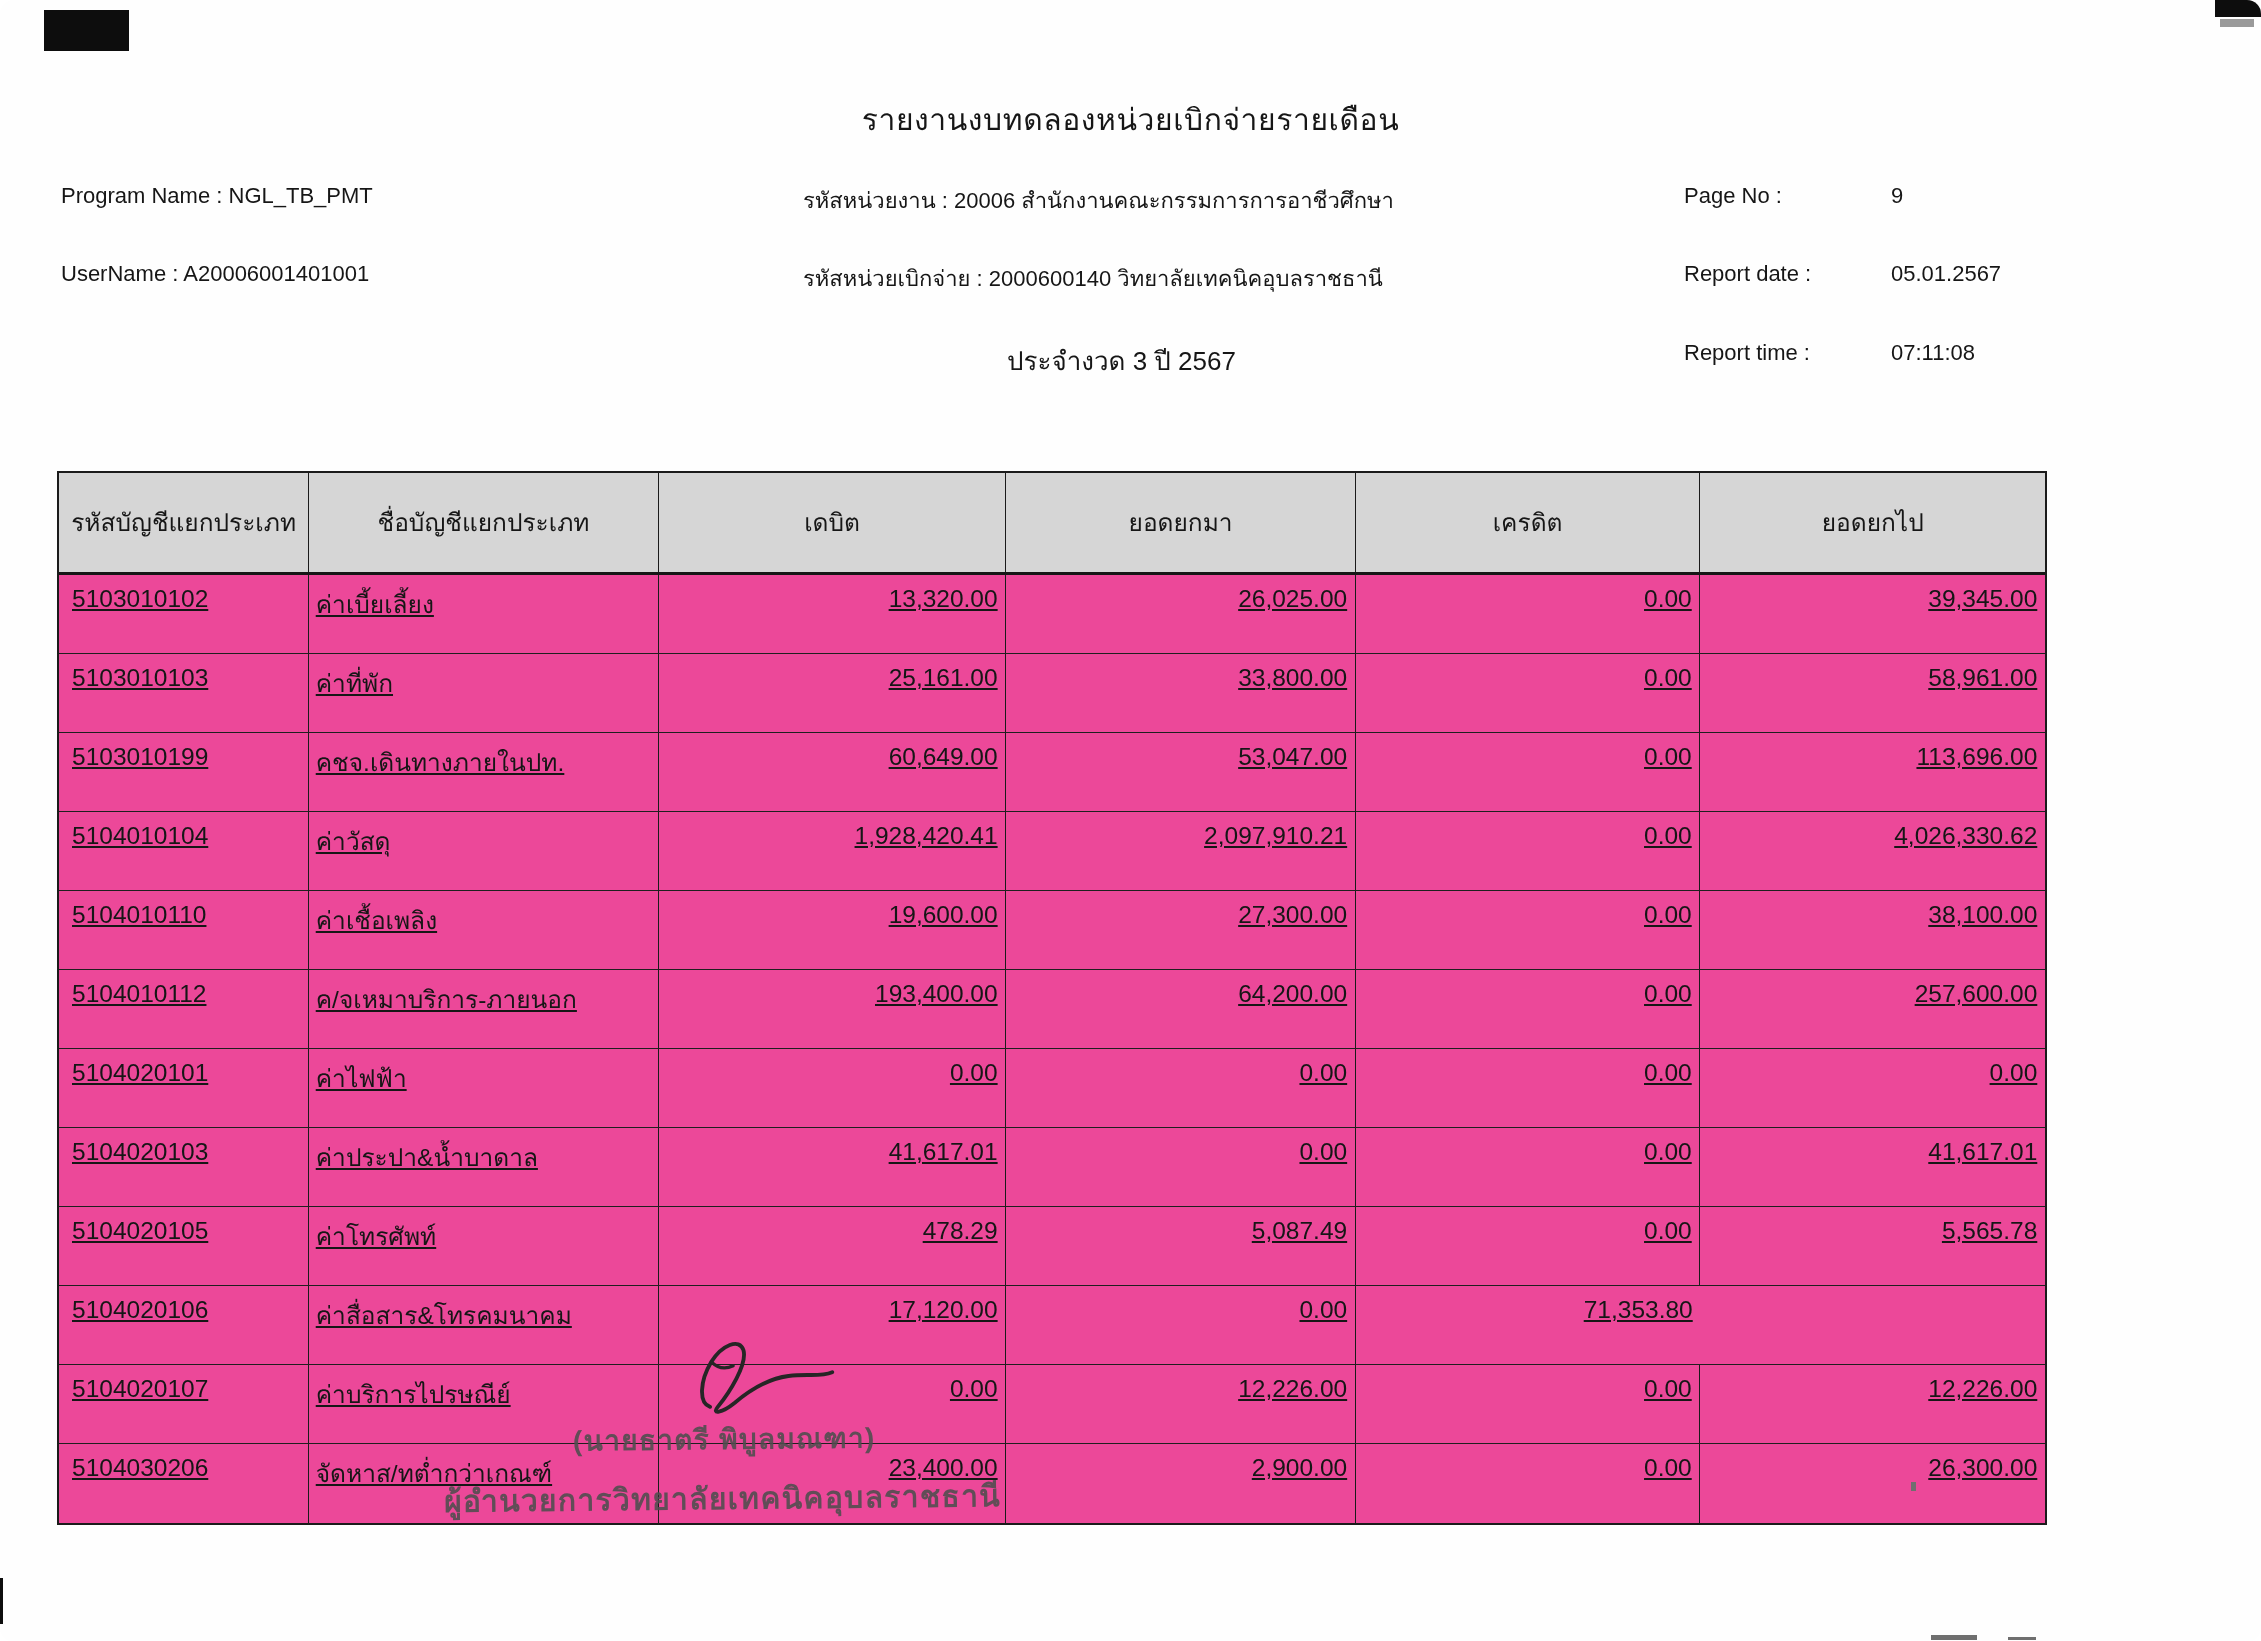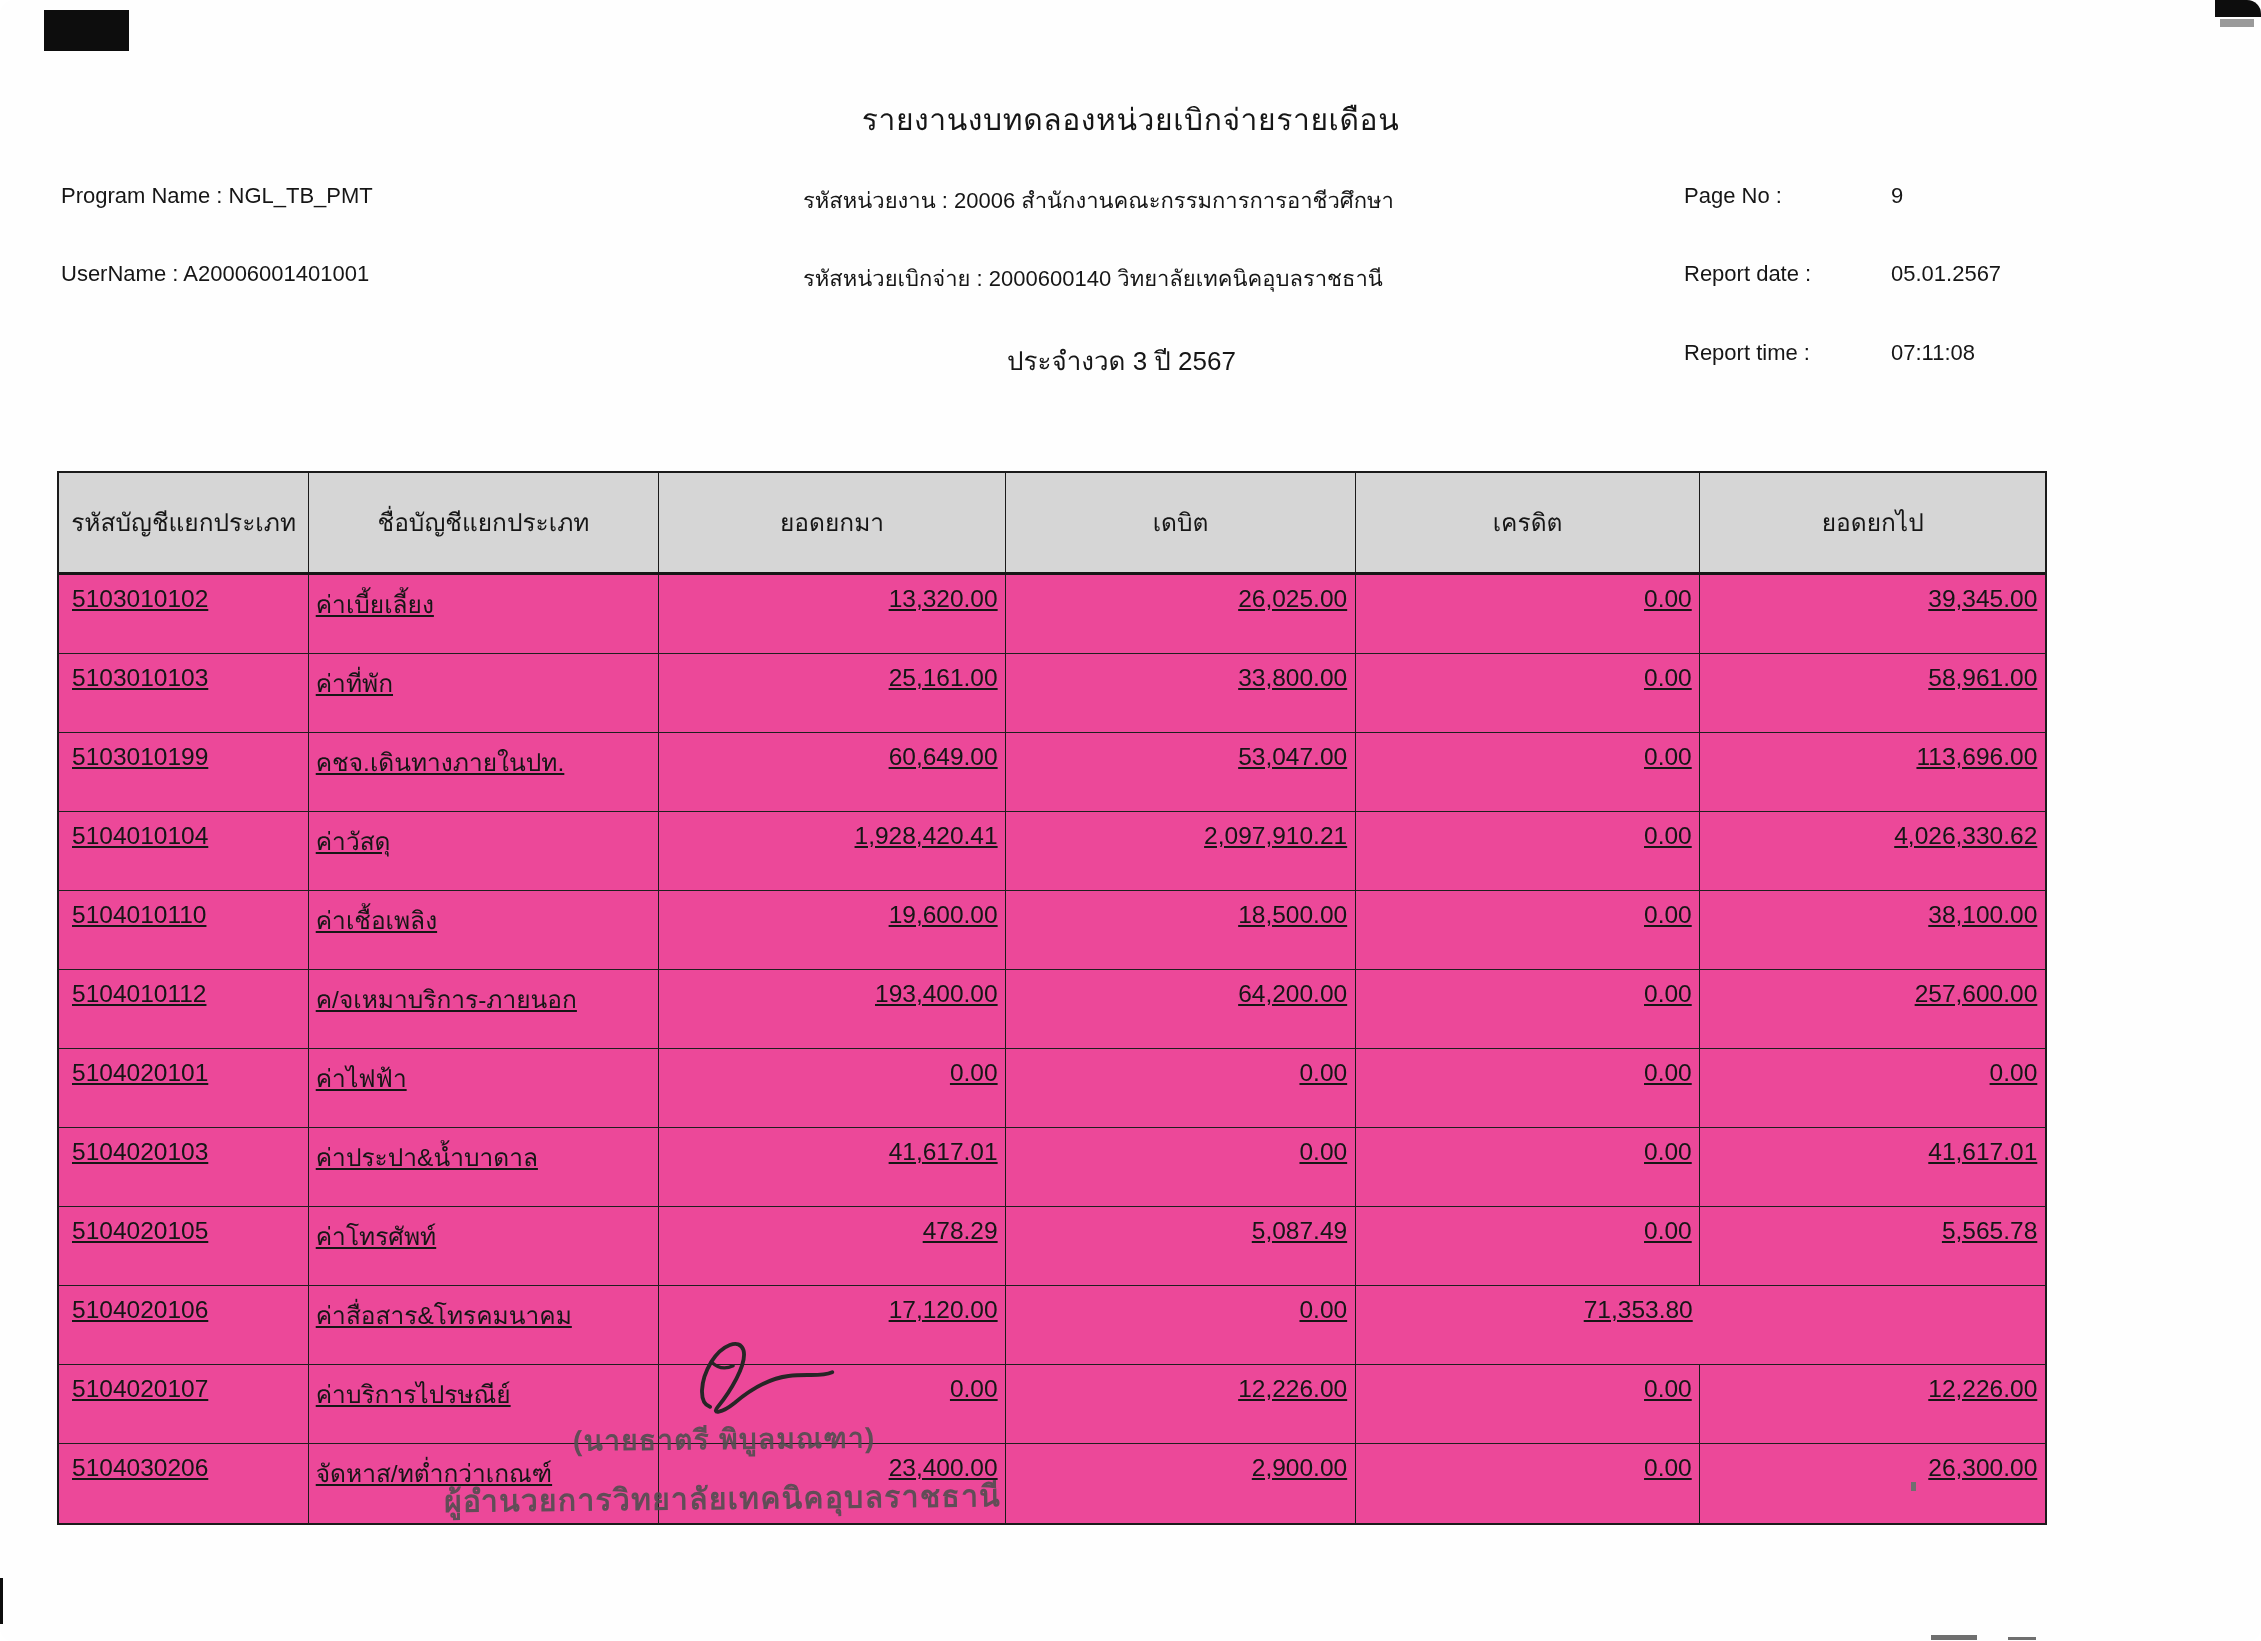--- a/index.html
+++ b/index.html
@@ -110,22 +110,22 @@
   <div class="abs hline h-right-value r1">9</div>
   <div class="abs hline h-right-label r2">Report date :</div>
   <div class="abs hline h-right-value r2">05.01.2567</div>
   <div class="abs hline h-right-label r3">Report time :</div>
   <div class="abs hline h-right-value r3">07:11:08</div>
 
   <div class="report-table">
     <div class="thead">
       <div class="hcell">รหัสบัญชีแยกประเภท</div>
       <div class="hcell">ชื่อบัญชีแยกประเภท</div>
+      <div class="hcell">เดบิต</div>
       <div class="hcell">ยอดยกมา</div>
-      <div class="hcell">เดบิต</div>
       <div class="hcell">เครดิต</div>
       <div class="hcell">ยอดยกไป</div>
     </div>
     <div id="tbody">
         <div class="trow">
           <div class="tcell c-left">5103010102</div>
           <div class="tcell c-name">ค่าเบี้ยเลี้ยง</div>
           <div class="tcell c-num">13,320.00</div>
           <div class="tcell c-num">26,025.00</div>
           <div class="tcell c-num">0.00</div>
@@ -152,21 +152,21 @@
           <div class="tcell c-name">ค่าวัสดุ</div>
           <div class="tcell c-num">1,928,420.41</div>
           <div class="tcell c-num">2,097,910.21</div>
           <div class="tcell c-num">0.00</div>
           <div class="tcell c-num">4,026,330.62</div>
         </div>
         <div class="trow">
           <div class="tcell c-left">5104010110</div>
           <div class="tcell c-name">ค่าเชื้อเพลิง</div>
           <div class="tcell c-num">19,600.00</div>
-          <div class="tcell c-num">18,500.00</div>
+          <div class="tcell c-num">27,300.00</div>
           <div class="tcell c-num">0.00</div>
           <div class="tcell c-num">38,100.00</div>
         </div>
         <div class="trow">
           <div class="tcell c-left">5104010112</div>
           <div class="tcell c-name">ค/จเหมาบริการ-ภายนอก</div>
           <div class="tcell c-num">193,400.00</div>
           <div class="tcell c-num">64,200.00</div>
           <div class="tcell c-num">0.00</div>
           <div class="tcell c-num">257,600.00</div>

